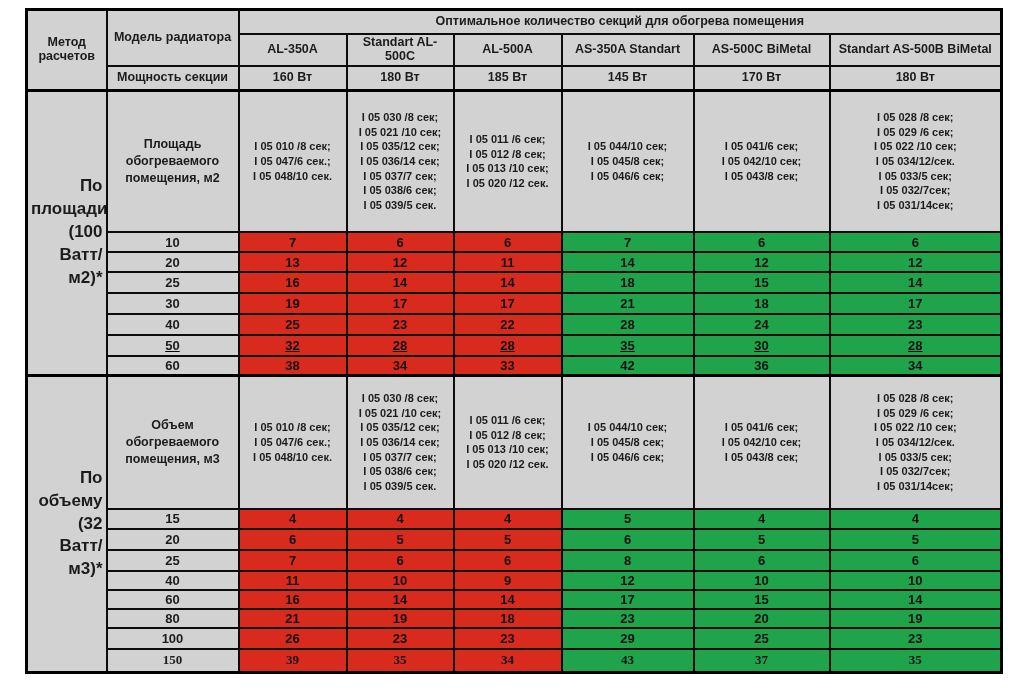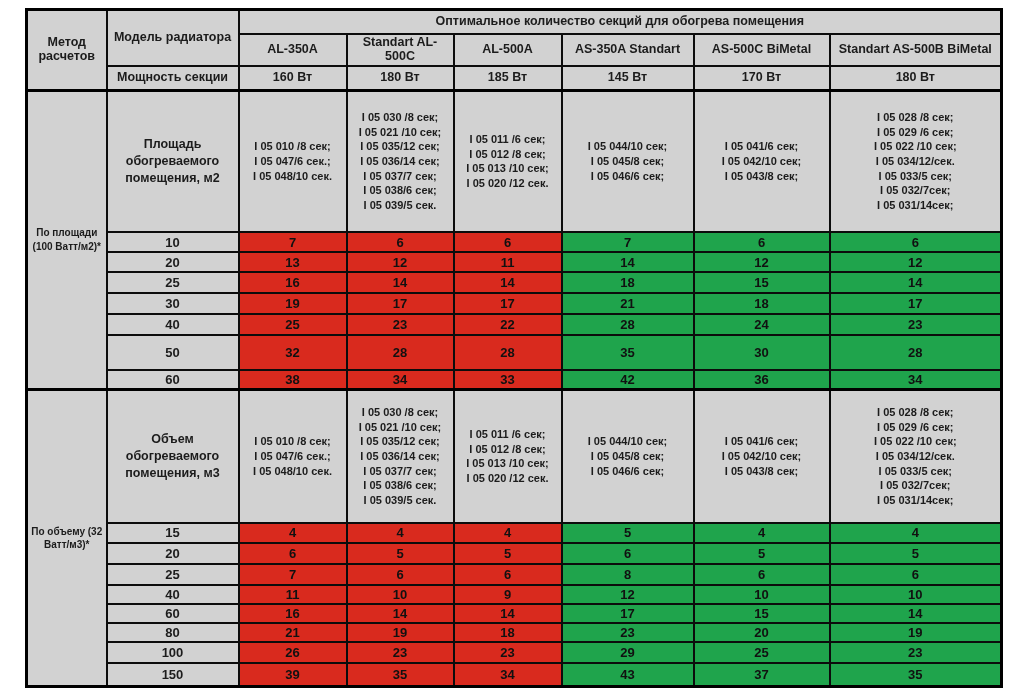--- a/index.html
+++ b/index.html
@@ -17,21 +17,21 @@
     color:#1c1c1c;
     font-weight:700;
     text-align:center;
     vertical-align:middle;
     padding:1px 3px;
     overflow:hidden;
   }
   .rtable thead th{font-size:12.5px;height:20px;line-height:1.1;}
   .rtable th.title-cell{font-size:12.5px;}
   td.codes-cell{font-size:11px;line-height:1.32;white-space:pre-line;}
-  td.method-cell{font-size:10px;line-height:1.35;}
+  td.method-cell{font-size:17px;line-height:1.35;text-align:right;}
   td.room-label-cell{font-size:12.5px;line-height:1.35;}
   td.row-label-cell{font-size:13px;}
   td.value-cell{font-size:13px;color:#111111;}
   td.value-cell.red{background:#d92a1e;}
   td.value-cell.green{background:#1fa44c;}
   tr.section-start>td{border-top:3px solid #000000;}
 
   .footnote{
     position:absolute;left:38px;top:686px;width:960px;
     font-size:12.5px;font-style:italic;font-weight:700;color:#121212;
@@ -148,21 +148,21 @@
         </tr>
         <tr style="height: 21px;">
           <td class="row-label-cell">40</td>
           <td class="value-cell red">25</td>
           <td class="value-cell red">23</td>
           <td class="value-cell red">22</td>
           <td class="value-cell green">28</td>
           <td class="value-cell green">24</td>
           <td class="value-cell green">23</td>
         </tr>
-        <tr style="height: 35px;">
+        <tr style="height: 21px; text-decoration: underline;">
           <td class="row-label-cell">50</td>
           <td class="value-cell red">32</td>
           <td class="value-cell red">28</td>
           <td class="value-cell red">28</td>
           <td class="value-cell green">35</td>
           <td class="value-cell green">30</td>
           <td class="value-cell green">28</td>
         </tr>
         <tr style="height: 15px;">
           <td class="row-label-cell">60</td>
@@ -260,21 +260,21 @@
         </tr>
         <tr style="height: 21px;">
           <td class="row-label-cell">100</td>
           <td class="value-cell red">26</td>
           <td class="value-cell red">23</td>
           <td class="value-cell red">23</td>
           <td class="value-cell green">29</td>
           <td class="value-cell green">25</td>
           <td class="value-cell green">23</td>
         </tr>
-        <tr style="height: 24px;">
+        <tr style="height: 24px; font-family: Liberation Serif, serif;">
           <td class="row-label-cell">150</td>
           <td class="value-cell red">39</td>
           <td class="value-cell red">35</td>
           <td class="value-cell red">34</td>
           <td class="value-cell green">43</td>
           <td class="value-cell green">37</td>
           <td class="value-cell green">35</td>
         </tr>
       </tbody>
   </table>

